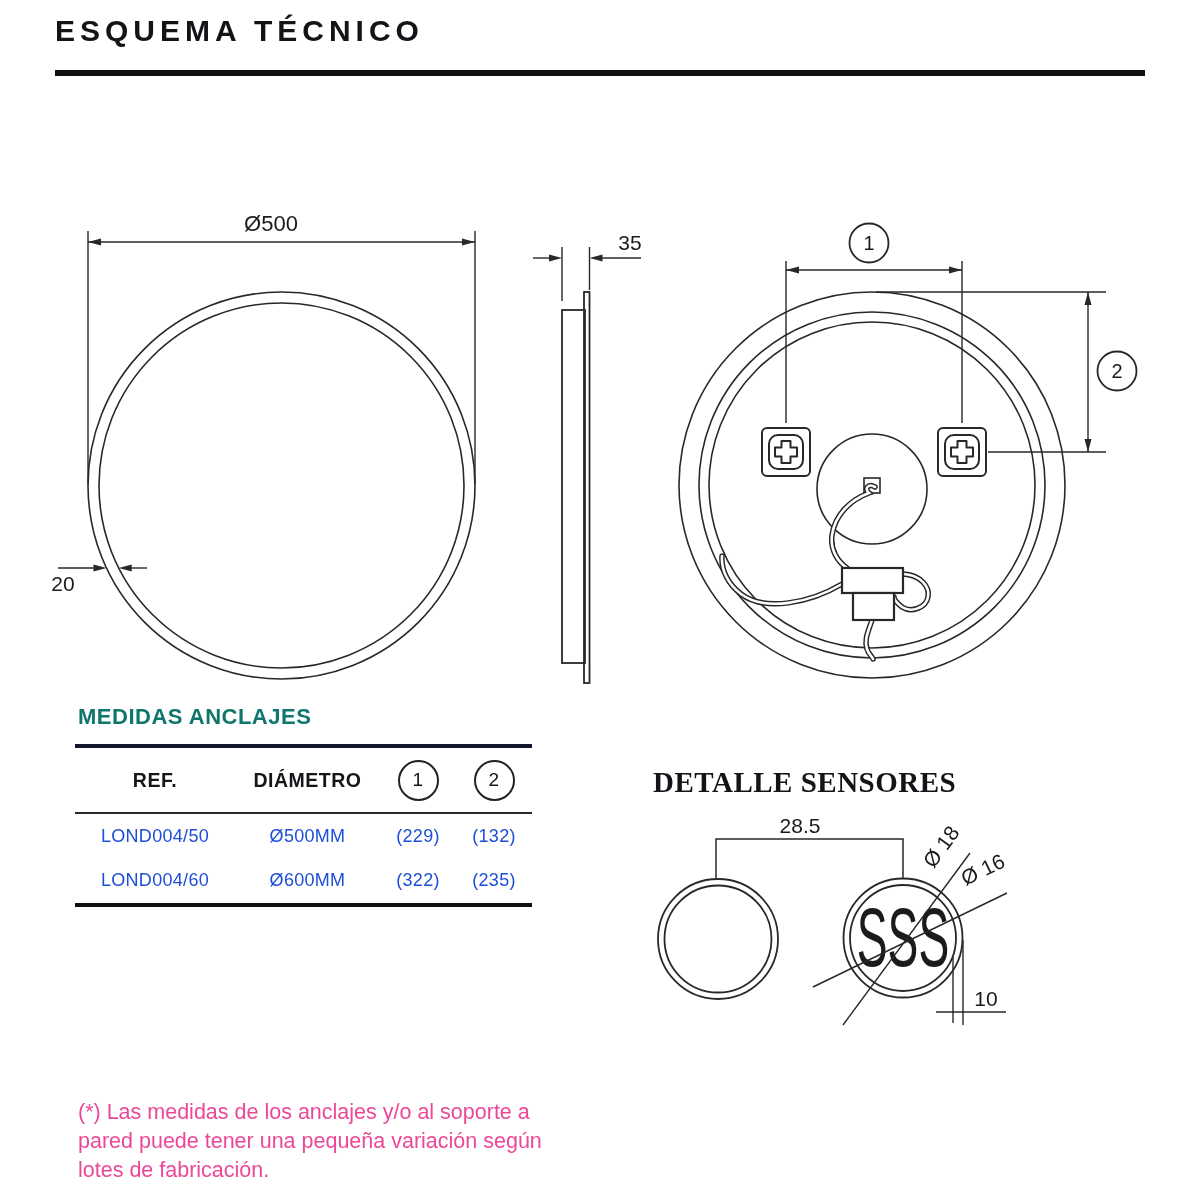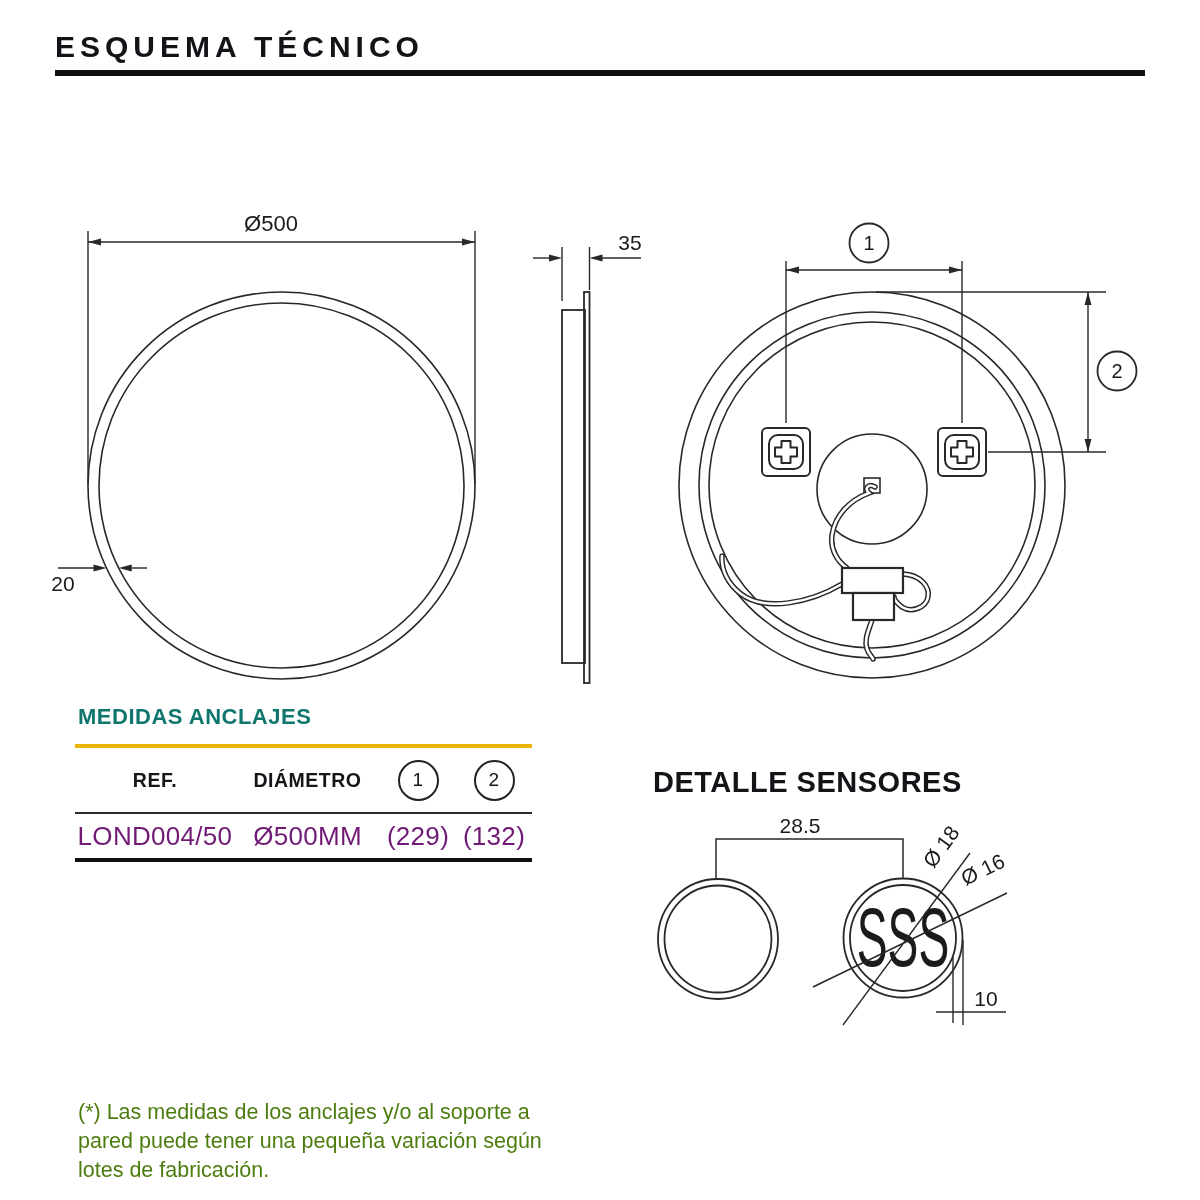--- a/index.html
+++ b/index.html
@@ -1,31 +1,31 @@
 <!DOCTYPE html>
 <html><head>
 <meta charset="utf-8">
 <style>
   html,body{margin:0;padding:0;background:#ffffff;}
   #canvas{position:relative;width:1200px;height:1200px;background:#ffffff;overflow:hidden;
           font-family:"Liberation Sans","DejaVu Sans",sans-serif;color:#1b1b1e;}
   .abs{position:absolute;}
-  #page-title{left:55px;top:14px;font-size:30px;font-weight:bold;letter-spacing:5px;color:#131318;white-space:nowrap;margin-top:16px;}
+  #page-title{left:55px;top:14px;font-size:30px;font-weight:bold;letter-spacing:5px;color:#131318;white-space:nowrap;}
   #title-rule{left:55px;top:70px;width:1090px;height:6px;background:#101012;}
   #drawing-svg{left:0;top:0;width:1200px;height:1200px;}
   #medidas-heading{left:78px;top:704px;font-size:22px;font-weight:bold;letter-spacing:.5px;color:#0f766e;white-space:nowrap;}
-  #detalle-heading{left:653px;top:766px;font-size:29px;font-weight:bold;letter-spacing:.5px;color:#131318;white-space:nowrap;}
-  .tbl{left:75px;top:744px;width:457px;border-top:4px solid #eab308;border-bottom:4px solid #101012;}
+  #detalle-heading{left:653px;top:766px;font-size:29px;font-weight:bold;letter-spacing:.5px;color:#131318;white-space:nowrap;font-family:Liberation Serif, serif;}
+  .tbl{left:75px;top:744px;width:457px;border-top:4px solid #0f172a;border-bottom:4px solid #101012;}
   .tbl-head{display:grid;grid-template-columns:160px 145px 76px 76px;align-items:center;justify-items:center;
             height:64px;border-bottom:2px solid #2a2a2c;font-weight:bold;font-size:19.5px;letter-spacing:.5px;color:#15151a;}
   .tbl-row{display:grid;grid-template-columns:160px 145px 76px 76px;align-items:center;justify-items:center;
-           height:44.4px;font-size:26px;letter-spacing:.3px;color:#701a75;}
+           height:44.4px;font-size:18px;letter-spacing:.3px;color:#1d4ed8;}
   .circle-badge{width:37px;height:37px;border:2px solid #222226;border-radius:50%;display:flex;
                 align-items:center;justify-content:center;font-size:19px;font-weight:normal;}
-  #footnote{left:78px;top:1098px;width:484px;font-size:21.5px;line-height:1.36;color:#4d7c0f;}
+  #footnote{left:78px;top:1098px;width:484px;font-size:21.5px;line-height:1.36;color:#ec4899;}
   svg text{font-family:"Liberation Sans","DejaVu Sans",sans-serif;}
 </style>
 </head>
 <body>
 
 <div id="canvas">
 
   <div id="page-title" class="abs">ESQUEMA TÉCNICO</div>
   <div id="title-rule" class="abs"></div>
 
@@ -158,19 +158,25 @@
         <span>2</span>
       </div>
     </div>
 
     <div class="tbl-row">
       <div>LOND004/50</div>
       <div>Ø500MM</div>
       <div>(229)</div>
       <div>(132)</div>
     </div>
+    <div class="tbl-row">
+      <div>LOND004/60</div>
+      <div>Ø600MM</div>
+      <div>(322)</div>
+      <div>(235)</div>
+    </div>
   </div>
 
   <div id="detalle-heading" class="abs">DETALLE SENSORES</div>
 
   <div id="footnote" class="abs">(*) Las medidas de los anclajes y/o al soporte a pared puede tener una pequeña variación según lotes de fabricación.</div>
 
 </div>
 
 </body></html>

